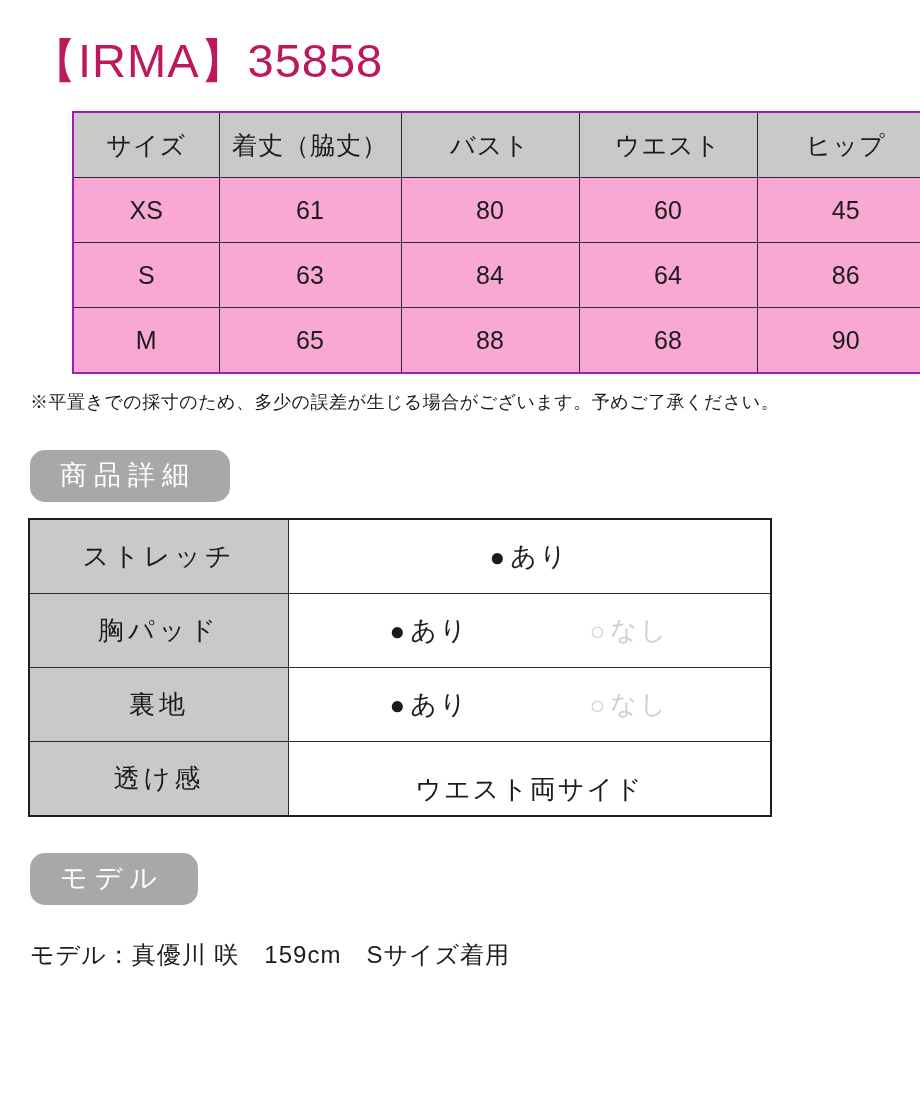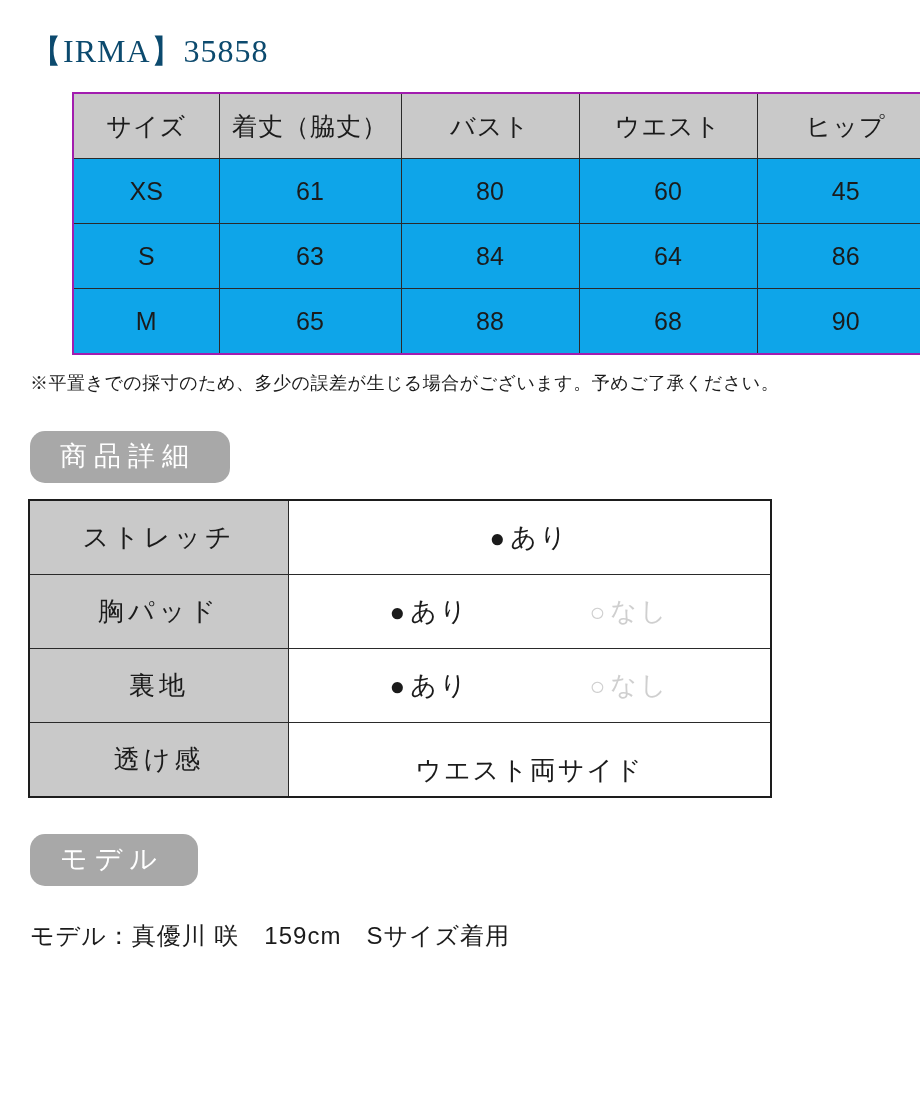--- a/index.html
+++ b/index.html
@@ -15,26 +15,26 @@
     -webkit-font-smoothing: antialiased;
   }
   .page {
     position: relative;
     width: 920px;
     height: 1104px;
     box-sizing: border-box;
     padding: 0 28px;
   }
   .title {
-    font-family: Liberation Serif, serif;
-    font-size: 32px;
+    font-family: Liberation Sans, sans-serif;
+    font-size: 47px;
     letter-spacing: 1px;
     margin: 30px 0 18px 2px;
     font-weight: 400;
-    color: #0c4a6e;
+    color: #be185d;
   }
 
   
   table.size-table {
     width: 864px;
     border-collapse: collapse;
     table-layout: fixed;
     border: 2px solid #a21caf;
     margin-left: 44px;
   }
@@ -48,21 +48,21 @@
     color: #1b1b1b;
   }
   table.size-table th {
     background: #c9c9c9;
     height: 62px;
     letter-spacing: 1px;
     font-weight: 400;
   }
   table.size-table td {
     height: 62px;
-    background: #0ea5e9;
+    background: #f9a8d4;
   }
   table.size-table col.c0 { width: 146px; }
   table.size-table col.c1 { width: 182px; }
   table.size-table col.c2 { width: 178px; }
   table.size-table col.c3 { width: 178px; }
   table.size-table col.c4 { width: 178px; }
 
   .note {
     font-size: 18px;
     margin: 16px 0 0 2px;

